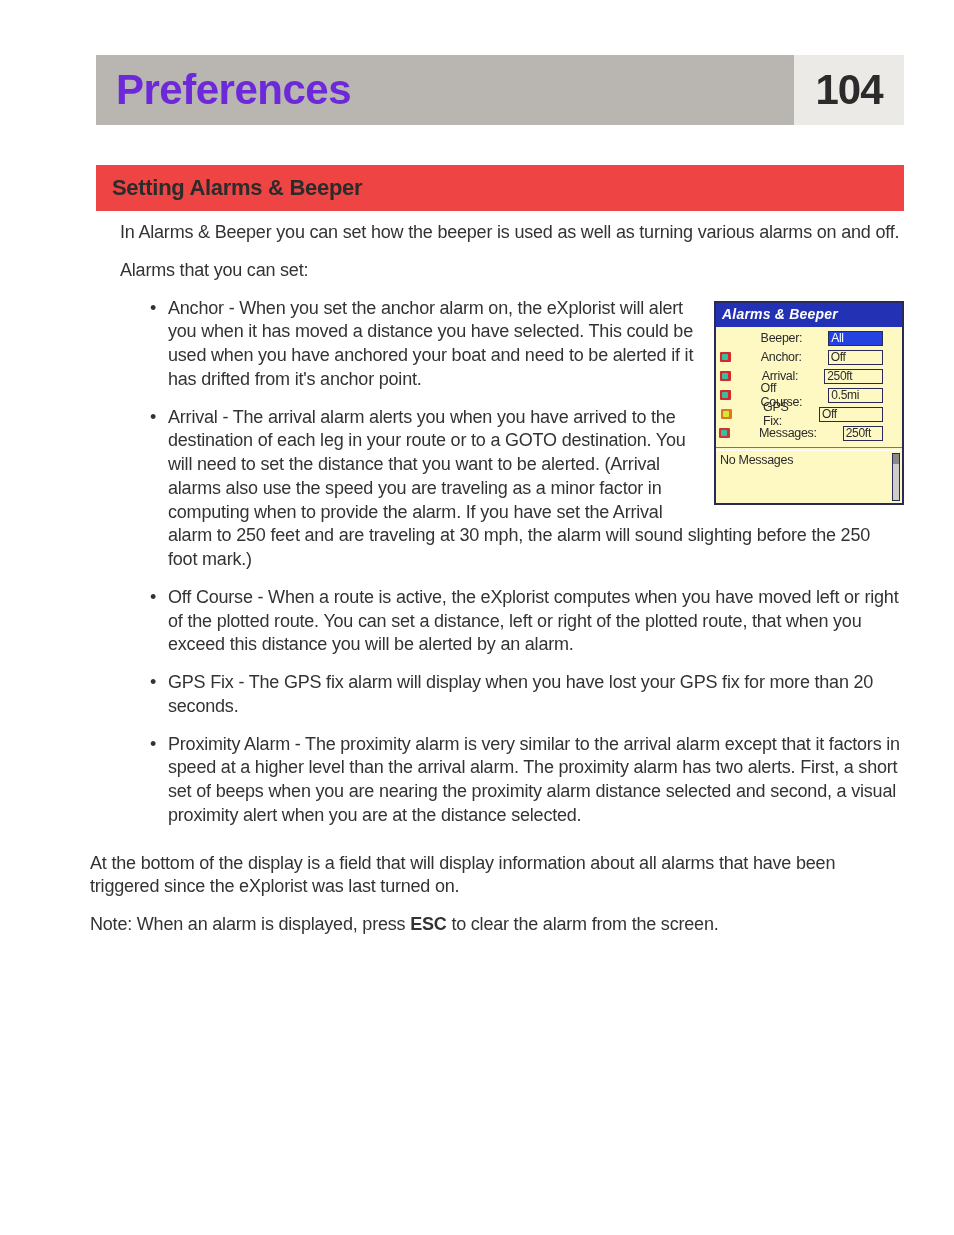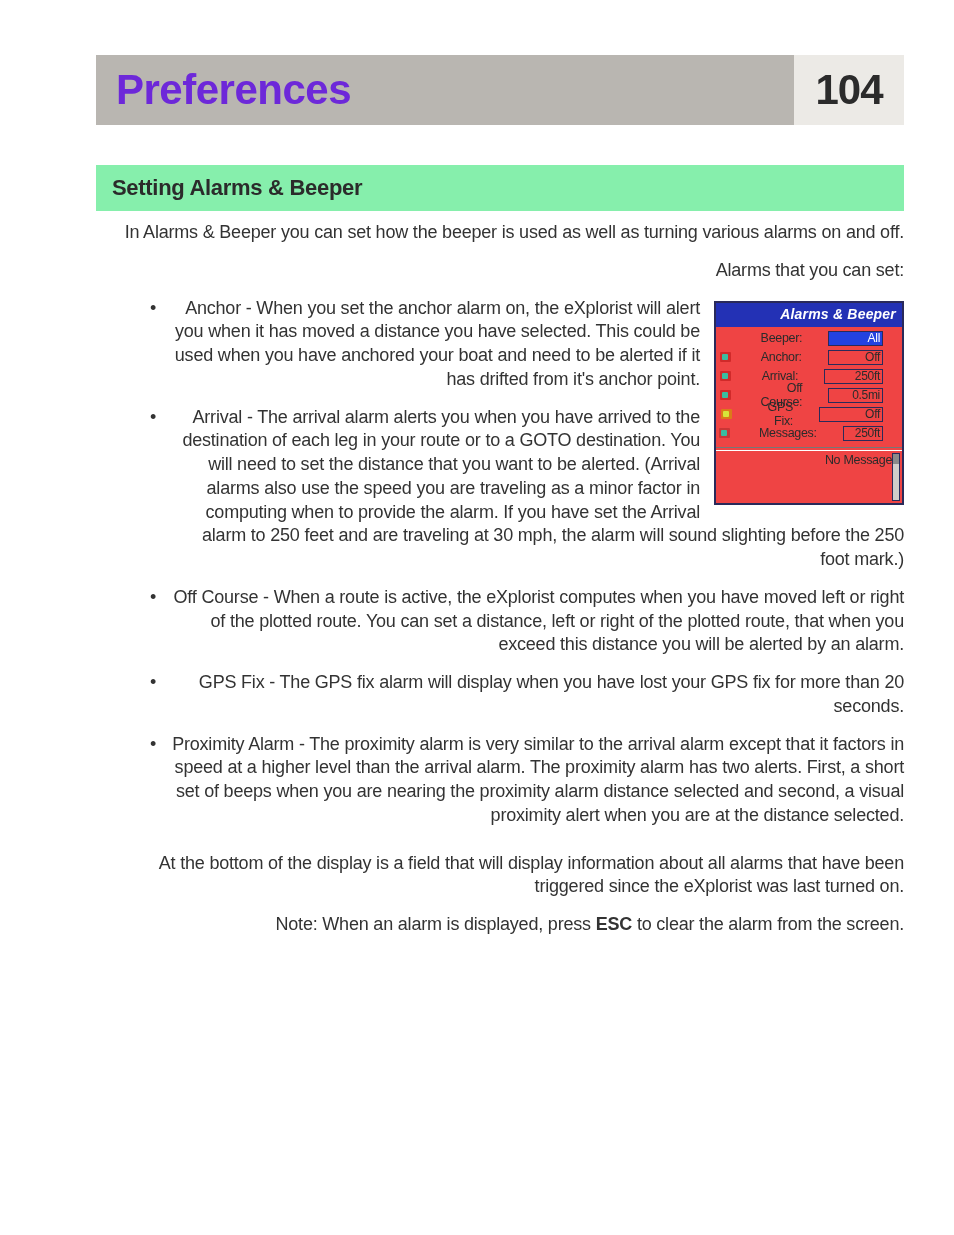--- a/index.html
+++ b/index.html
@@ -47,35 +47,34 @@
   .header-number {
     font-family: "Arial Narrow", Arial, sans-serif;
     font-weight: 700;
     font-size: 42px;
     color: #2b2b2b;
     letter-spacing: -1px;
   }
   .section-bar {
     margin-top: 40px;
     margin-left: 26px;
-    background: #86efac;
+    background: #ef4444;
     padding: 10px 16px;
   }
   .section-title {
     font-family: "Arial Narrow", Arial, sans-serif;
     font-weight: 700;
     font-size: 22px;
     color: #2b2b2b;
     letter-spacing: -0.3px;
   }
   .content {
     margin-left: 50px;
     margin-right: 0;
     margin-top: 0;
-    text-align: right;
   }
   .para {
     font-size: 18px;
     line-height: 1.32;
     color: #333;
     margin: 10px 0 14px 0;
     letter-spacing: -0.2px;
   }
   .bullets {
     list-style: none;
@@ -98,21 +97,21 @@
     top: 0;
     font-size: 18px;
   }
   .float-box-wrap {
     float: right;
     margin: 4px 0 6px 14px;
   }
   .device-box {
     width: 186px;
     border: 2px solid #2a2a5a;
-    background: #ef4444;
+    background: #fef9c3;
     font-family: Tahoma, Arial, sans-serif;
     font-size: 12px;
     color: #2b2b2b;
   }
   .device-title {
     background: #2331b5;
     color: #ffffff;
     font-weight: 700;
     font-style: italic;
     font-family: "Comic Sans MS", "Arial Rounded MT Bold", Arial, sans-serif;

